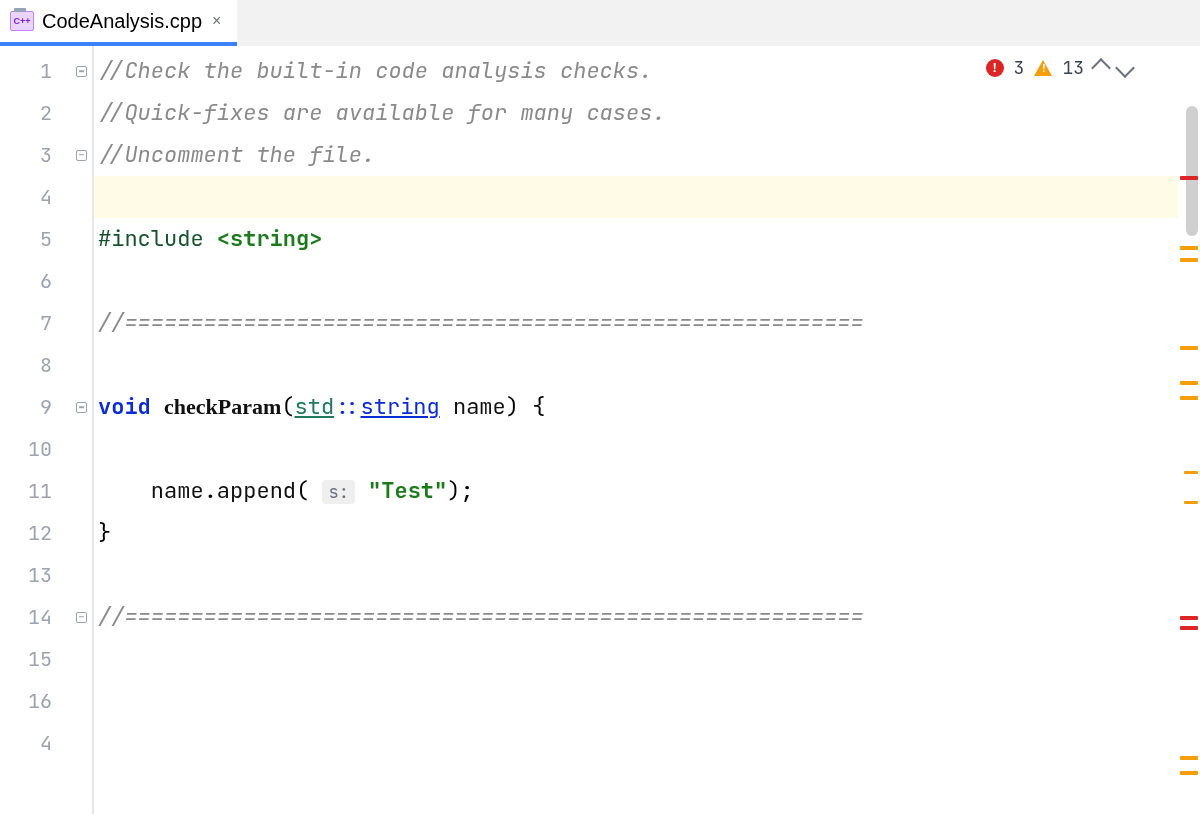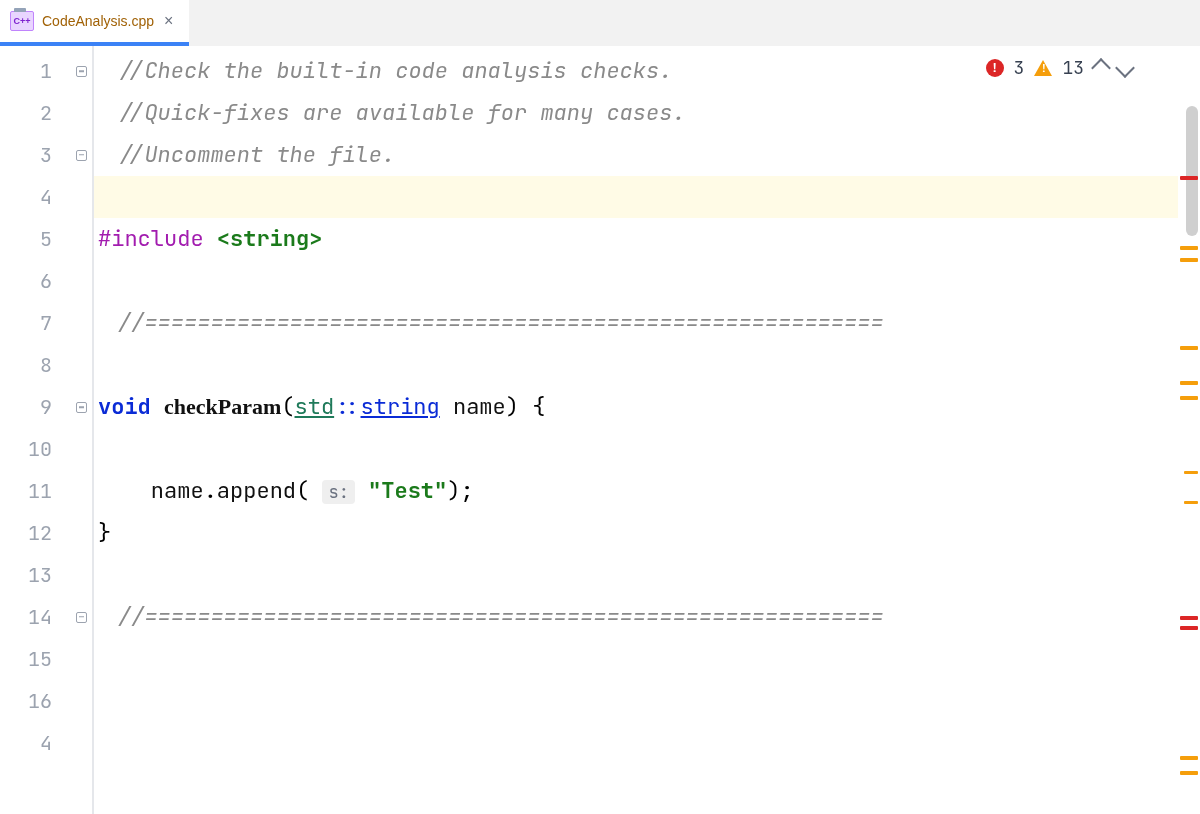--- a/index.html
+++ b/index.html
@@ -4,39 +4,39 @@
 <style>
   * { box-sizing: border-box; margin: 0; padding: 0; }
   html, body { width: 1200px; height: 814px; overflow: hidden; font-family: "Segoe UI", "Helvetica Neue", Arial, sans-serif; background: #f2f2f2; }
   .window { width: 1200px; height: 814px; display: flex; flex-direction: column; background: #f2f2f2; }
 
   
   .tabbar { height: 46px; background: #f2f2f2; display: flex; align-items: flex-end; }
   .tab { height: 46px; background: #ffffff; border-bottom: 4px solid #3b82f6; display: flex; align-items: center; padding: 0 14px 0 10px; gap: 8px; }
   .tab .file-icon { width: 24px; height: 20px; background: #e9d5ff; border: 1px solid #c084fc; border-radius: 2px; display: flex; align-items: center; justify-content: center; font-size: 9px; font-weight: 700; color: #7e22ce; position: relative; }
   .tab .file-icon::before { content: ""; position: absolute; top: -4px; left: 3px; width: 12px; height: 4px; background: #94a3b8; border-radius: 1px 1px 0 0; }
-  .tab .label { font-size: 14px; color: #a16207; }
+  .tab .label { font-size: 20px; color: #000000; }
   .tab .close { font-size: 16px; color: #6b7280; cursor: pointer; padding: 2px 2px; }
 
   
   .editor { flex: 1; display: flex; background: #ffffff; position: relative; }
   .gutter { width: 70px; background: #ffffff; padding-top: 4px; }
   .gutter .ln { height: 42px; line-height: 42px; text-align: right; padding-right: 18px; font-family: "JetBrains Mono","Fira Code","Consolas",monospace; font-size: 20px; color: #9ca3af; }
   .foldcol { width: 24px; position: relative; padding-top: 4px; border-right: 2px solid #e5e7eb; }
   .foldcol .fcell { height: 42px; display:flex; align-items:center; justify-content:center; }
   .foldmark { width: 11px; height: 11px; border: 1.5px solid #9ca3af; border-radius: 2px; position: relative; background:#fff; }
   .foldmark::before { content: ""; position: absolute; left: 2px; right: 2px; top: 50%; height: 1.5px; background: #9ca3af; transform: translateY(-50%); }
   .foldmark.end::before { top: 45%; }
 
   .code { flex: 1; padding-top: 4px; font-family: "JetBrains Mono","Fira Code","Consolas",monospace; font-size: 22px; position: relative; }
   .code .row { height: 42px; line-height: 42px; white-space: pre; padding-left: 4px; position: relative; }
   .row.current { background: #fffbe6; }
 
-  .c-comment { color: #8a8a8a; font-style: italic; margin-left: 20px; }
-  .c-pre { color: #a21caf; }
+  .c-comment { color: #8a8a8a; font-style: italic; }
+  .c-pre { color: #14532d; }
   .c-inc { color: #1b7a1b; font-weight: 700; }
   .c-kw { color: #0a2bd6; font-weight: 700; }
   .c-fn { color: #111; font-weight: 700; font-family: Liberation Serif, serif; }
   .c-ns { color: #1f7a5a; text-decoration: underline; }
   .c-type { color: #0a2bd6; text-decoration: underline; }
   .c-id { color: #111; }
   .c-str { color: #1b7a1b; font-weight: 700; }
   .c-op { color: #0a2bd6; }
   .hint { background: #efefef; border-radius: 4px; color: #6b7280; font-size: 17px; padding: 1px 6px; font-style: normal; font-weight: 400; }
   .err-underline { text-decoration: underline wavy #ef4444; text-decoration-thickness: 2px; text-underline-offset: 3px; }

